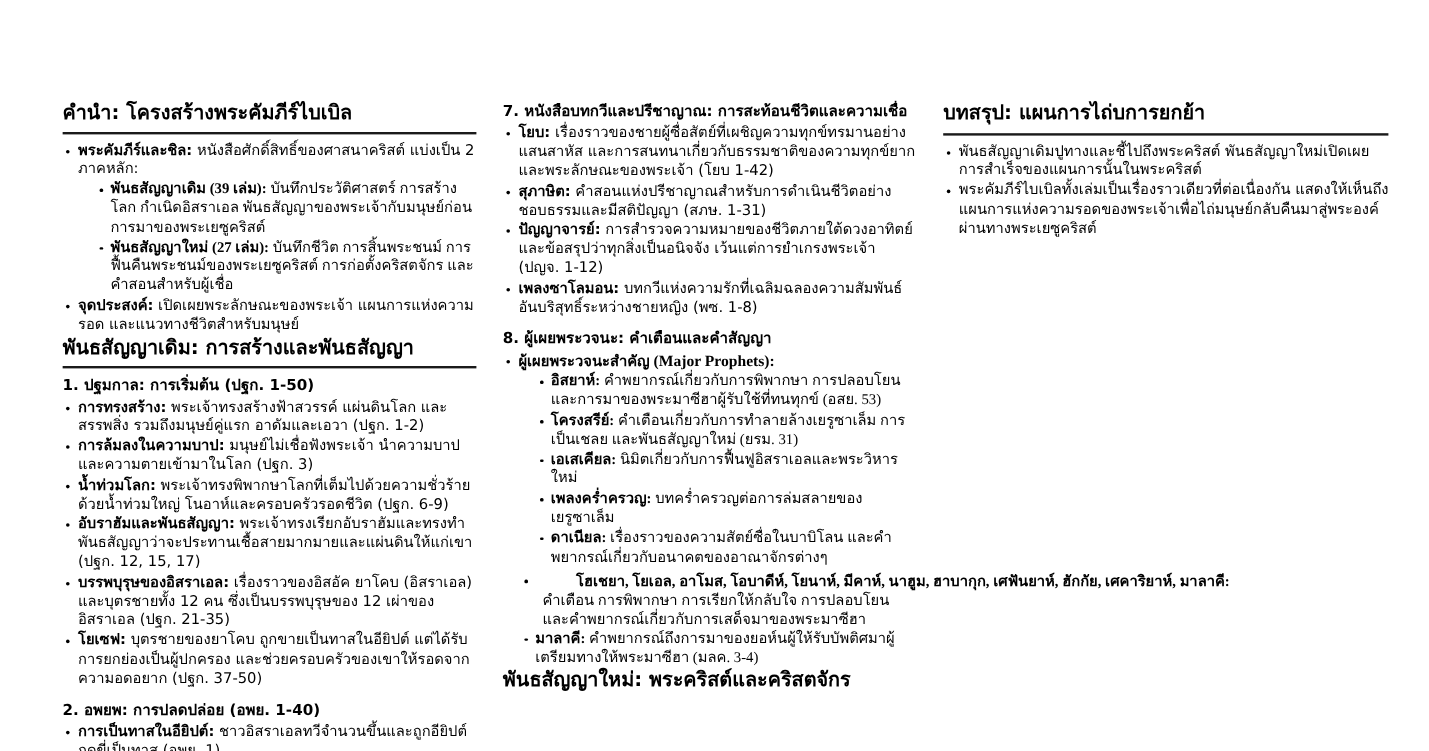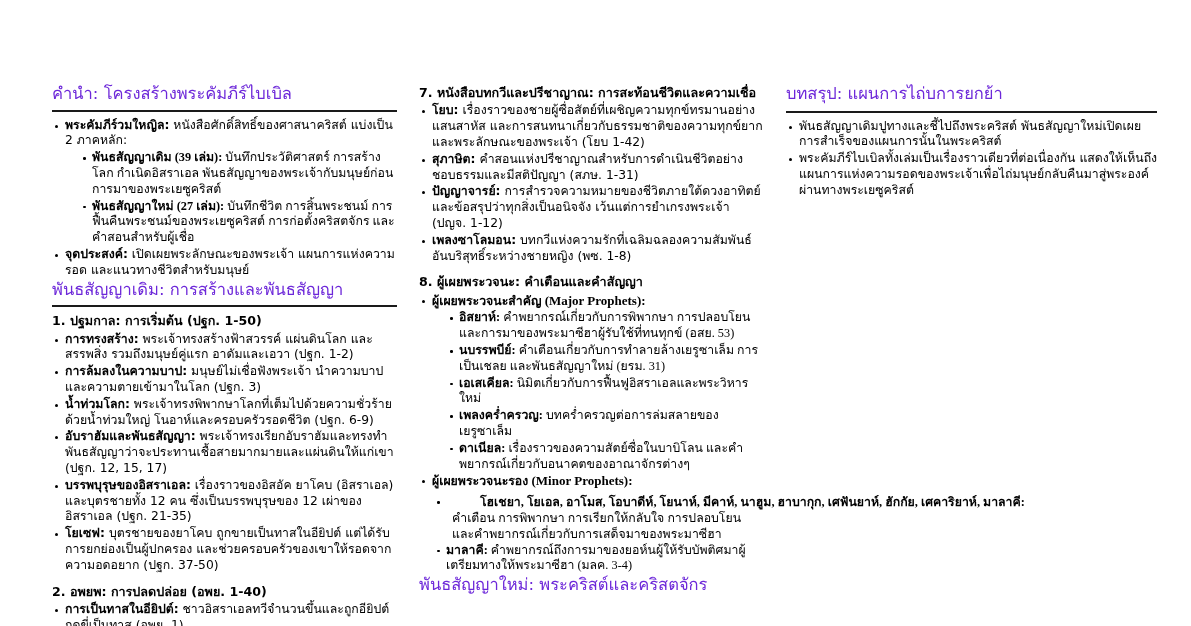--- a/index.html
+++ b/index.html
@@ -34,25 +34,25 @@
     overflow: visible;
     height: 542px;
   }
   .col-3 {
     width: 372px;
     flex: 0 0 372px;
   }
 
   h1.section-title {
     font-size: 16.5px;
-    font-weight: normal;
+    font-weight: bold;
     line-height: 1.25;
     margin: 0 0 5px 0;
     letter-spacing: 0;
-    color: #6d28d9;
+    color: #000000;
   }
   .rule {
     border: 0;
     border-top: 2px solid #1a1a1a;
     margin: 0 0 6px 0;
     width: 100%;
   }
   .gap-before {
     margin-top: 17px;
   }
@@ -145,21 +145,21 @@
 <div class="page">
   <div class="columns">
 
     <div class="col col-1">
 
       <h1 class="section-title">คำนำ: โครงสร้างพระคัมภีร์ไบเบิล</h1>
       <hr class="rule">
 
       <ul>
         <li class="bullet">
-          <b class="lead">พระคัมภีร์วมใหญิล:</b><span> หนังสือศักดิ์สิทธิ์ของศาสนาคริสต์ แบ่งเป็น 2 ภาคหลัก:</span>
+          <b class="lead">พระคัมภีร์และชิล:</b><span> หนังสือศักดิ์สิทธิ์ของศาสนาคริสต์ แบ่งเป็น 2 ภาคหลัก:</span>
           <ul class="nested">
             <li class="bullet">
               <b class="lead">พันธสัญญาเดิม (39 เล่ม):</b><span> บันทึกประวัติศาสตร์ การสร้างโลก กำเนิดอิสราเอล พันธสัญญาของพระเจ้ากับมนุษย์ก่อนการมาของพระเยซูคริสต์</span>
             </li>
             <li class="bullet">
               <b class="lead">พันธสัญญาใหม่ (27 เล่ม):</b><span> บันทึกชีวิต การสิ้นพระชนม์ การฟื้นคืนพระชนม์ของพระเยซูคริสต์ การก่อตั้งคริสตจักร และคำสอนสำหรับผู้เชื่อ</span>
             </li>
           </ul>
         </li>
         <li class="bullet">
@@ -226,35 +226,32 @@
       <h2 class="num-head">8. ผู้เผยพระวจนะ: คำเตือนและคำสัญญา</h2>
 
       <ul>
         <li class="bullet">
           <b class="lead">ผู้เผยพระวจนะสำคัญ</b><span class="serif-inline"> (Major Prophets):</span>
           <ul class="nested">
             <li class="bullet">
               <b class="lead">อิสยาห์:</b><span> คำพยากรณ์เกี่ยวกับการพิพากษา การปลอบโยน และการมาของพระมาซีฮาผู้รับใช้ที่ทนทุกข์ (อสย. 53)</span>
             </li>
             <li class="bullet">
-              <b class="lead">นบรรพบีย์:</b><span> คำเตือนเกี่ยวกับการทำลายล้างเยรูซาเล็ม การเป็นเชลย และพันธสัญญาใหม่ (ยรม. 31)</span>
+              <b class="lead">โครงสรีย์:</b><span> คำเตือนเกี่ยวกับการทำลายล้างเยรูซาเล็ม การเป็นเชลย และพันธสัญญาใหม่ (ยรม. 31)</span>
             </li>
             <li class="bullet">
               <b class="lead">เอเสเคียล:</b><span> นิมิตเกี่ยวกับการฟื้นฟูอิสราเอลและพระวิหารใหม่</span>
             </li>
             <li class="bullet">
               <b class="lead">เพลงคร่ำครวญ:</b><span> บทคร่ำครวญต่อการล่มสลายของเยรูซาเล็ม</span>
             </li>
             <li class="bullet">
               <b class="lead">ดาเนียล:</b><span> เรื่องราวของความสัตย์ซื่อในบาบิโลน และคำพยากรณ์เกี่ยวกับอนาคตของอาณาจักรต่างๆ</span>
             </li>
           </ul>
-        </li>
-        <li class="bullet">
-          <b class="lead">ผู้เผยพระวจนะรอง</b><span class="serif-inline"> (Minor Prophets):</span>
         </li>
       </ul>
 
       <ul class="nested">
         <li class="orphan-bullet">
           <div class="orphan-body">
             <span class="minor-names">โฮเชยา, โยเอล, อาโมส, โอบาดีห์, โยนาห์, มีคาห์, นาฮูม, ฮาบากุก, เศฟันยาห์, ฮักกัย, เศคาริยาห์, มาลาคี:</span><span>คำเตือน การพิพากษา การเรียกให้กลับใจ การปลอบโยน และคำพยากรณ์เกี่ยวกับการเสด็จมาของพระมาซีฮา</span>
           </div>
         </li>
         <li class="bullet">

